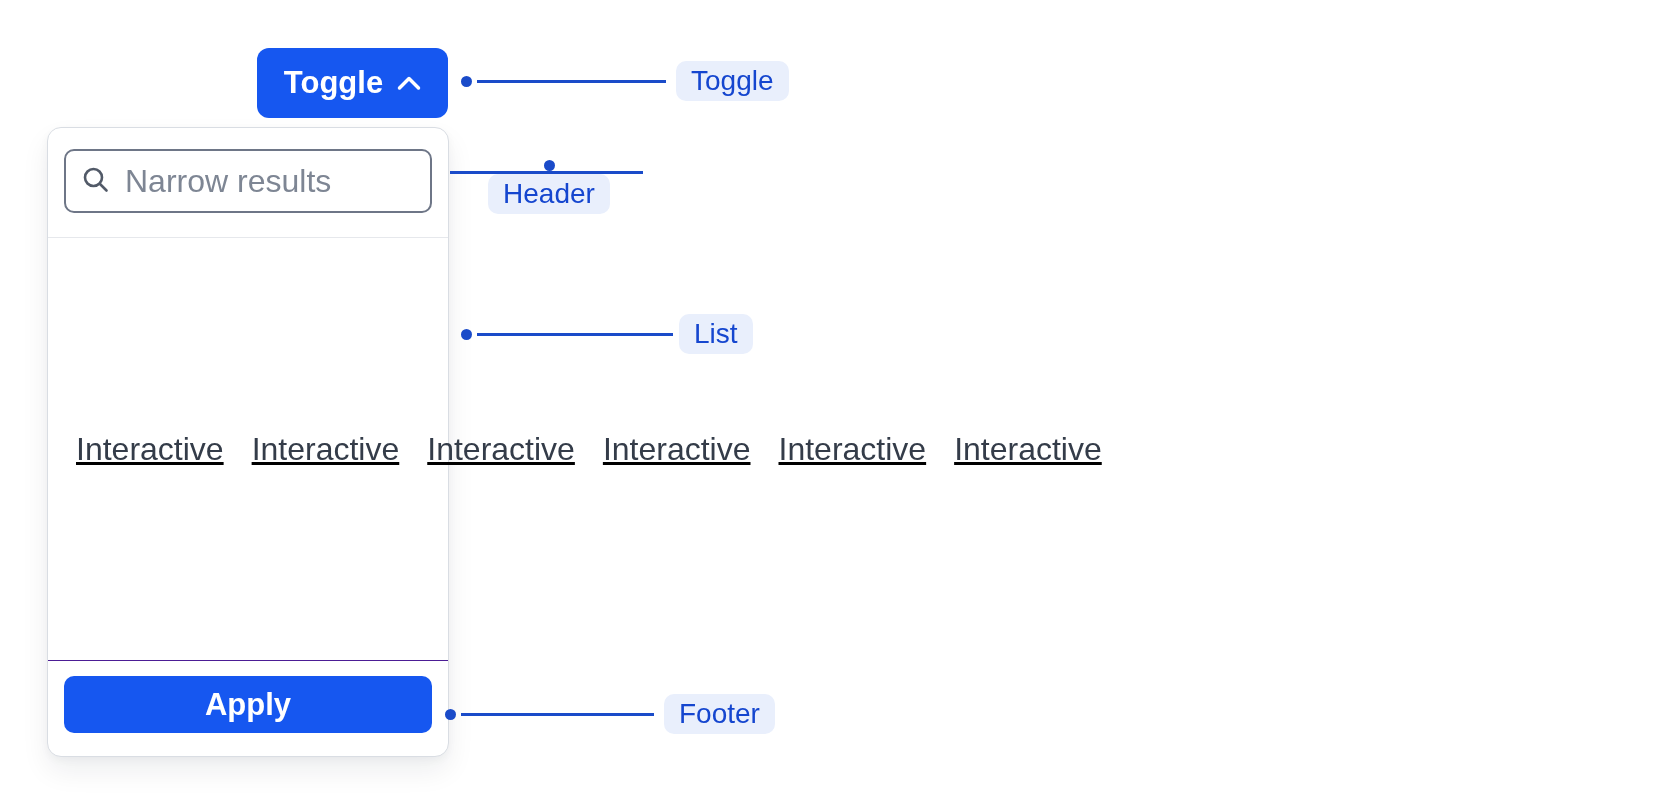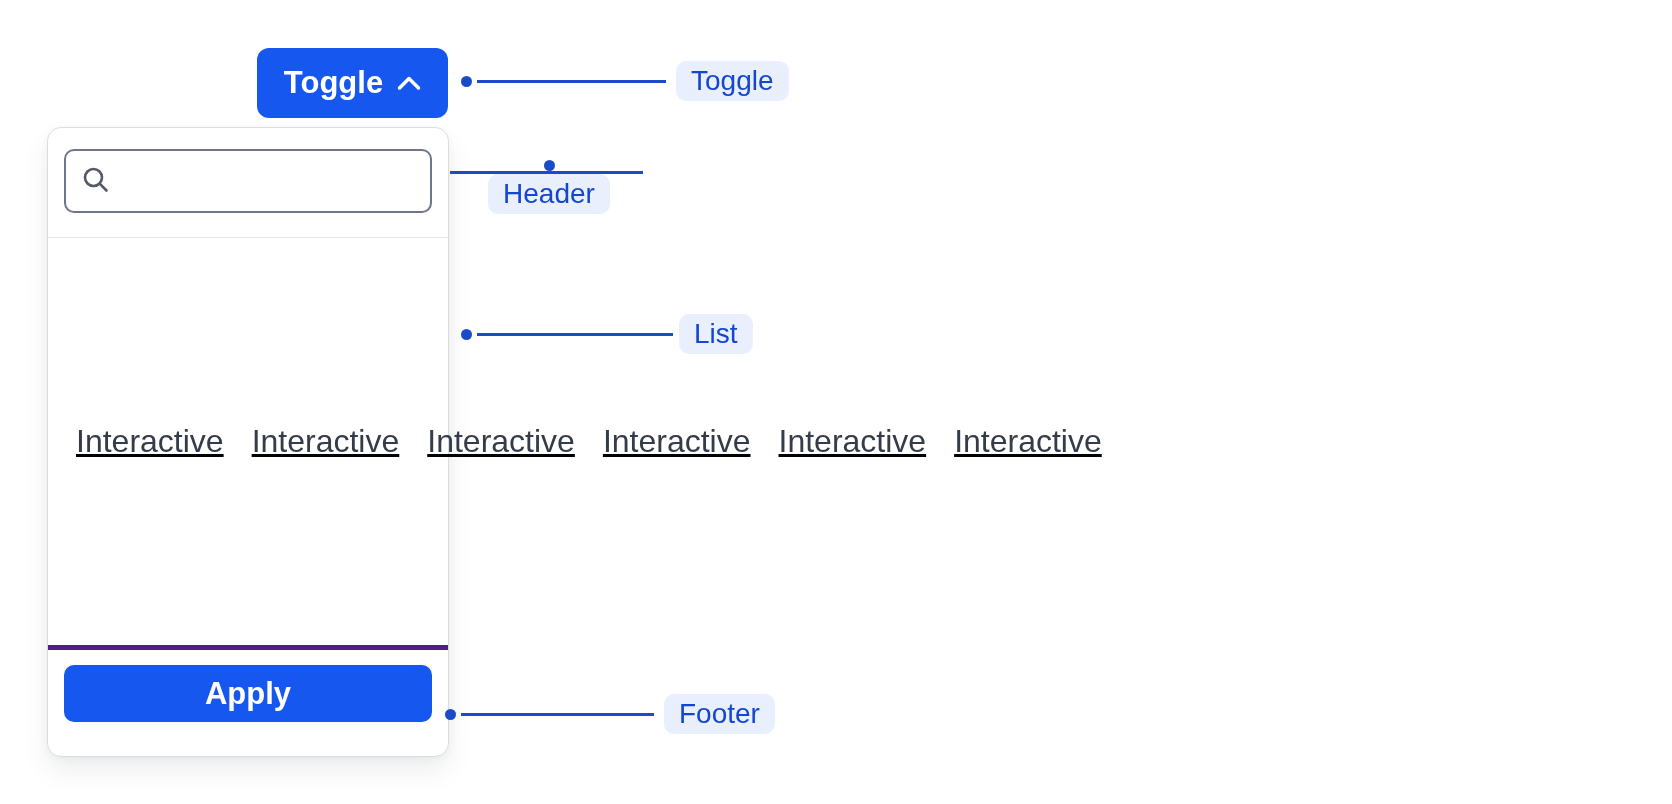--- a/index.html
+++ b/index.html
@@ -63,22 +63,22 @@
   .item-list li{
     flex:1;
     display:flex;align-items:center;
     padding-left:28px;
     font-size:32px;color:#343c49;
     cursor:pointer;
   }
 
   .panel-footer{
     box-sizing:border-box;
-    padding:15px 16px 34px 16px;
-    border-top:5px solid #4c1d95;
+    padding:15px 16px 23px 16px;
+    border-top:1px solid #4c1d95;
   }
   .apply-btn{
     box-sizing:border-box;
     width:100%;height:57px;
     background:#1657f0;border:none;border-radius:10px;
     color:#ffffff;font-size:31px;font-weight:600;
     font-family:"Liberation Sans", sans-serif;
     display:flex;align-items:center;justify-content:center;
     cursor:pointer;
   }
@@ -130,20 +130,21 @@
   <div class="panel">
 
     <div class="panel-header">
       <div class="search-box">
         <span>
           <svg width="27" height="27" viewBox="0 0 27 27" fill="none">
             <circle cx="11.5" cy="11.5" r="8.5" stroke="currentColor" stroke-width="2.6"></circle>
             <line x1="18" y1="18" x2="24.5" y2="24.5" stroke="currentColor" stroke-width="2.6" stroke-linecap="round"></line>
           </svg>
         </span>
+        <input type="text" placeholder="Narrow results" style="">
       </div>
     </div>
 
     <ul class="item-list">
       <li>Interactive</li>
       <li>Interactive</li>
       <li>Interactive</li>
       <li>Interactive</li>
       <li>Interactive</li>
       <li>Interactive</li>

